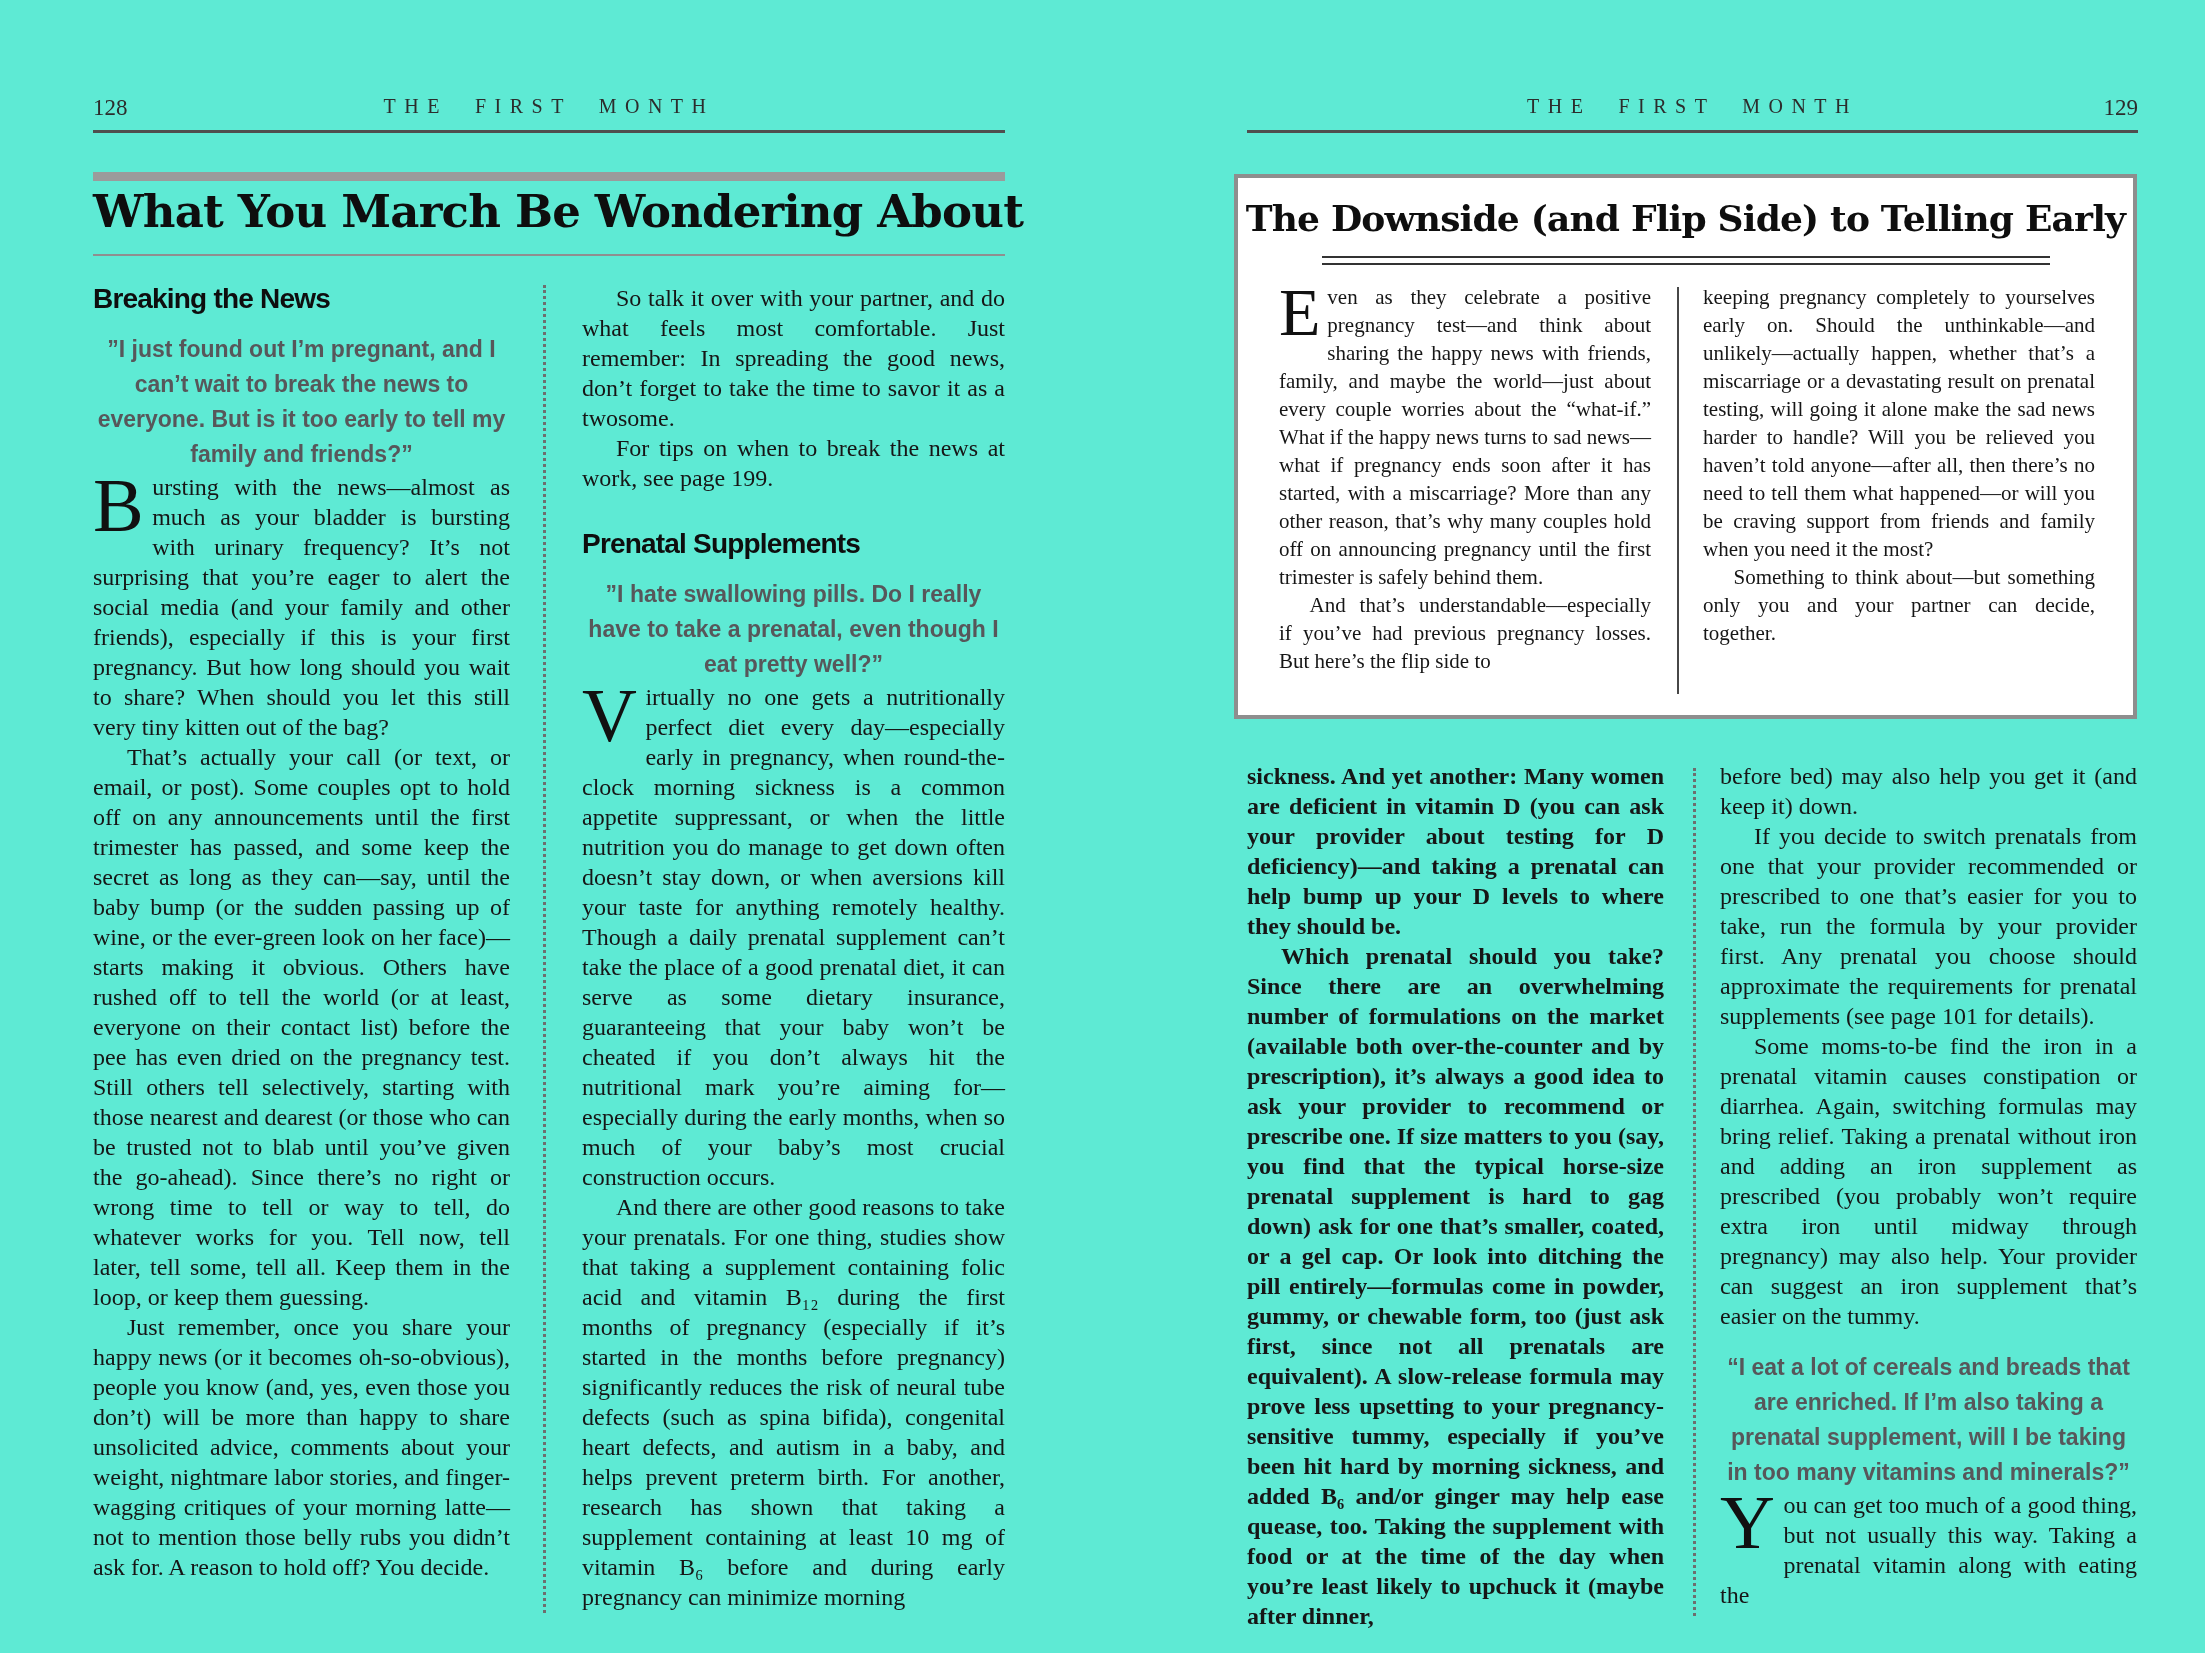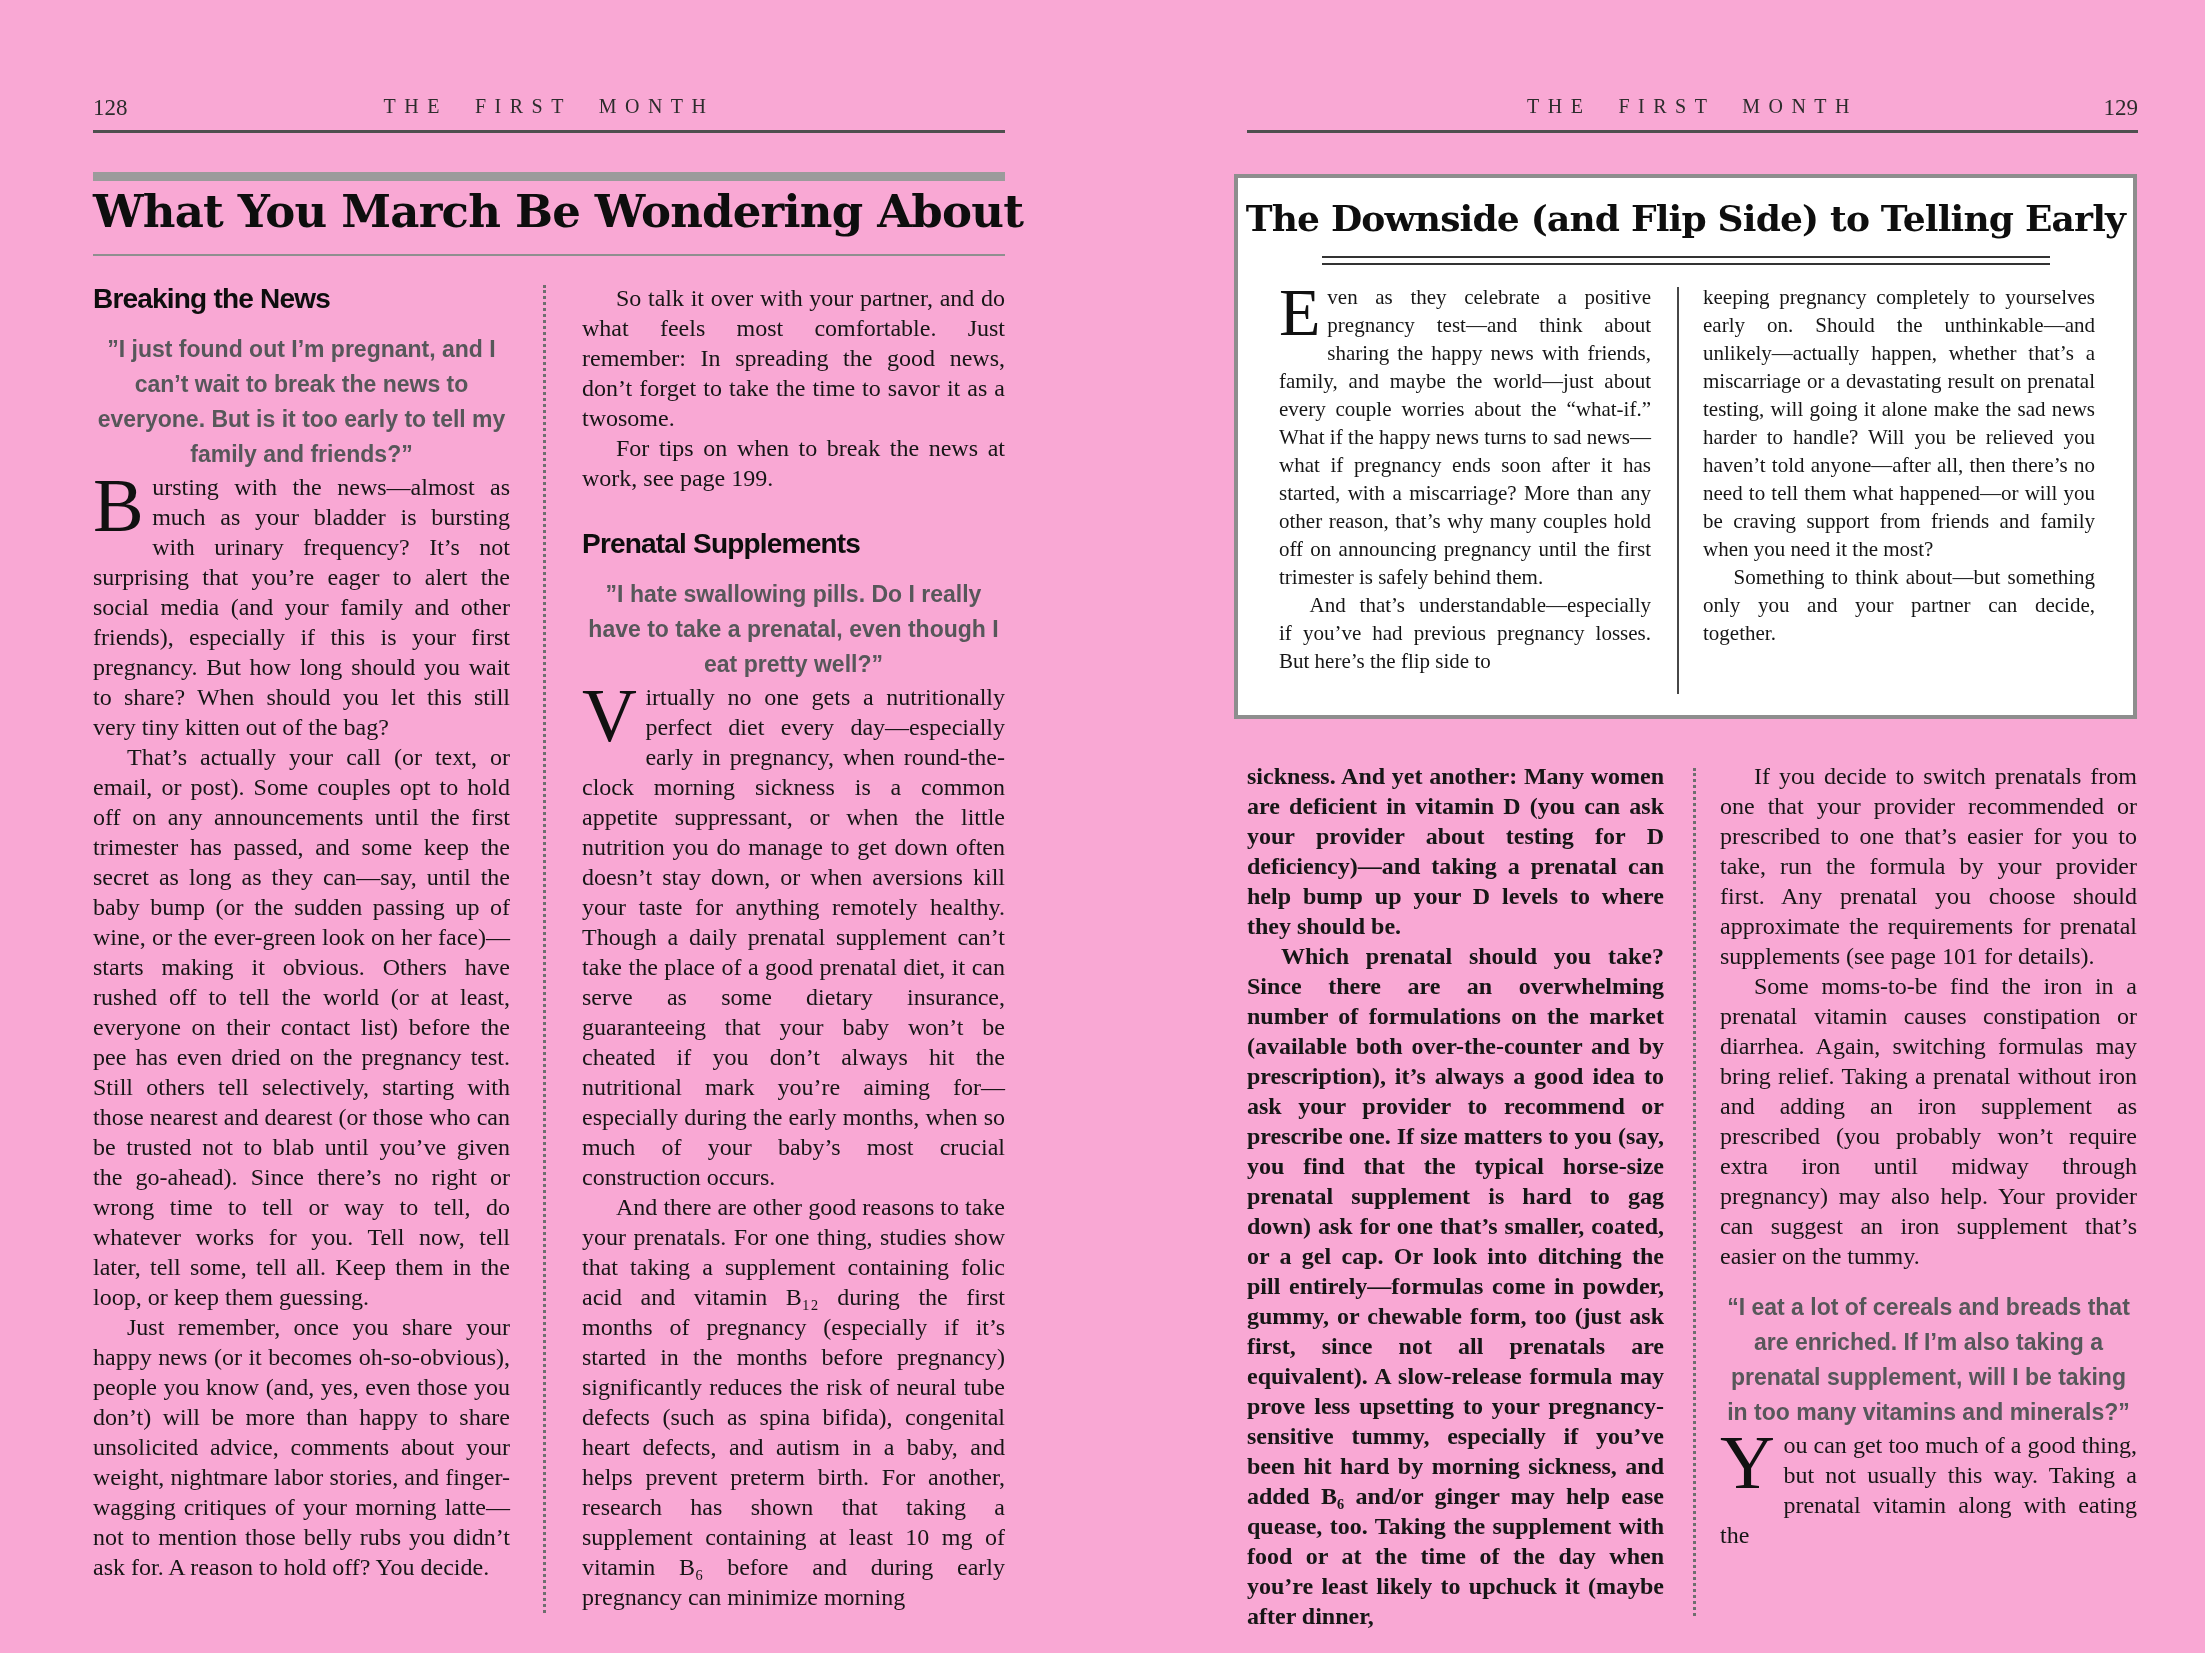--- a/index.html
+++ b/index.html
@@ -1,16 +1,16 @@
 <!DOCTYPE html>
 <html style="font-size:13.6px"><head>
 <meta charset="utf-8">
 <style>
   html,body{margin:0;padding:0;background:#ffffff;}
-  .spread{position:relative;width:2205px;height:1654px;background:#f9a8d4;
+  .spread{position:relative;width:2205px;height:1654px;background:#5eead4;
           font-family:"Liberation Serif",serif;color:#161616;overflow:hidden;}
 
   
   .runhead{position:absolute;top:95px;font-size:20px;letter-spacing:8.5px;word-spacing:13.6px;color:#2c2c2c;}
   .pagenum{position:absolute;top:95px;font-size:23px;color:#2c2c2c;}
   .head-rule{position:absolute;height:2.5px;background:#4f4f4f;}
 
   
   .title-bar{position:absolute;left:93px;top:172px;width:912px;height:9.3px;background:#9b9b9b;}
   .section-title{position:absolute;left:93px;top:185px;margin:0;
@@ -94,20 +94,21 @@
   </div>
 
   <div class="col" style="left:1247px;top:761px;width:417px;font-weight:bold;">
     <p>sickness. And yet another: Many women are deficient in vitamin D (you can ask your provider about testing for D deficiency)—and taking a prenatal can help bump up your D levels to where they should be.</p>
     <p class="indent">Which prenatal should you take? Since there are an overwhelming number of formulations on the market (available both over-the-counter and by prescription), it’s always a good idea to ask your provider to recommend or prescribe one. If size matters to you (say, you find that the typical horse-size prenatal supplement is hard to gag down) ask for one that’s smaller, coated, or a gel cap. Or look into ditching the pill entirely—formulas come in powder, gummy, or chewable form, too (just ask first, since not all prenatals are equivalent). A slow-release formula may prove less upsetting to your pregnancy-sensitive tummy, especially if you’ve been hit hard by morning sickness, and added B₆ and/or ginger may help ease quease, too. Taking the supplement with food or at the time of the day when you’re least likely to upchuck it (maybe after dinner,</p>
   </div>
 
   <div class="vdot" style="left:1693px;top:768px;height:848px;"></div>
 
   <div class="col" style="left:1720px;top:761px;width:417px;">
+    <p>before bed) may also help you get it (and keep it) down.</p>
     <p class="indent">If you decide to switch prenatals from one that your provider recommended or prescribed to one that’s easier for you to take, run the formula by your provider first. Any prenatal you choose should approximate the requirements for prenatal supplements (see page 101 for details).</p>
     <p class="indent">Some moms-to-be find the iron in a prenatal vitamin causes constipation or diarrhea. Again, switching formulas may bring relief. Taking a prenatal without iron and adding an iron supplement as prescribed (you probably won’t require extra iron until midway through pregnancy) may also help. Your provider can suggest an iron supplement that’s easier on the tummy.</p>
     <p class="quote" style="margin-top:18.7px;">“I eat a lot of cereals and breads that are enriched. If I’m also taking a prenatal supplement, will I be taking in too many vitamins and minerals?”</p>
     <p><span class="dropcap">Y</span><span>ou can get too much of a good thing, but not usually this way. Taking a prenatal vitamin along with eating the</span></p>
   </div>
 
 </div>
 
 
 </body></html>

